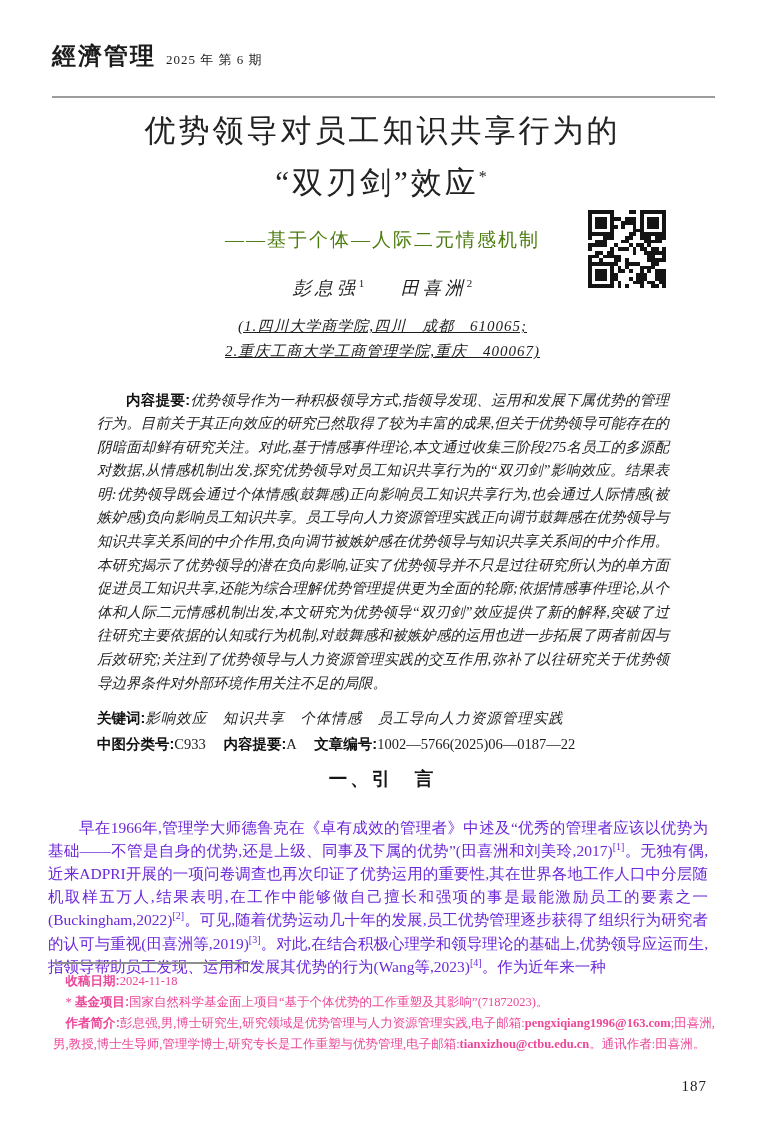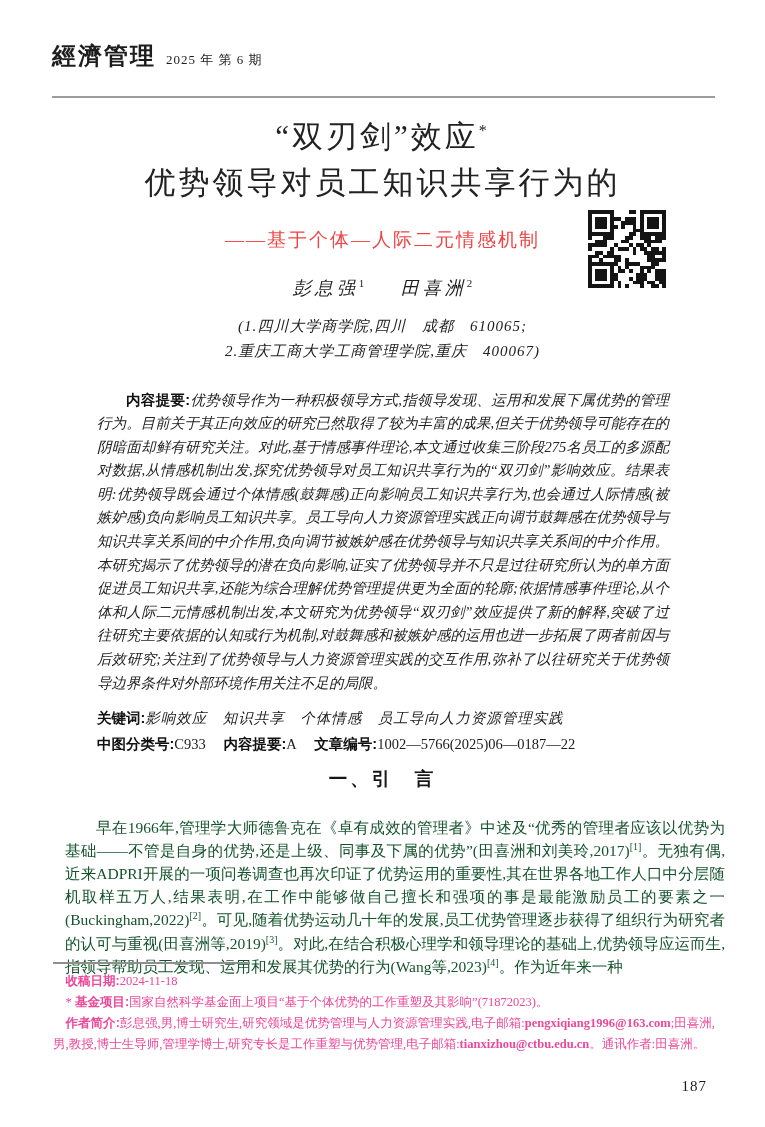--- a/index.html
+++ b/index.html
@@ -19,25 +19,25 @@
   }
   .journal-name{
     font-weight:bold;font-size:24px;letter-spacing:2px;
     font-family:"Liberation Serif","DejaVu Serif",serif;
   }
   .issue-info{font-size:13px;margin-left:10px;letter-spacing:1px;}
   
   .title-block{position:absolute;top:108px;left:0;width:765px;text-align:center;}
   .title-line{font-size:31px;line-height:46px;letter-spacing:3px;color:#222;}
   .title-note{font-size:16px;vertical-align:super;}
-  .subtitle{font-size:19px;margin-top:21px;letter-spacing:2px;color:#ef4444;}
+  .subtitle{font-size:19px;margin-top:21px;letter-spacing:2px;color:#4d7c0f;}
   .authors{margin-top:23px;font-size:18px;font-style:italic;letter-spacing:4px;}
   .author{margin:0 14px;}
   .author sup{font-size:11px;font-style:normal;letter-spacing:0;}
-  .affiliations{margin-top:14px;font-size:15px;font-style:italic;line-height:25px;letter-spacing:1px;}
+  .affiliations{margin-top:14px;font-size:15px;font-style:italic;line-height:25px;letter-spacing:1px;text-decoration:underline;}
   
   .qr{
     position:absolute;top:210px;right:99px;
     width:78px;height:78px;
     display:grid;grid-template-columns:repeat(21,1fr);grid-template-rows:repeat(21,1fr);
   }
   .qr div.on{background:#141414;}
   
   .abstract{
     position:absolute;top:374px;left:97px;width:572px;
@@ -52,44 +52,44 @@
   .kw-line{position:absolute;top:709px;left:97px;width:572px;font-size:14.5px;font-style:italic;letter-spacing:1px;}
   .kw-line .h-label{letter-spacing:0;}
   .cls-line{position:absolute;top:735px;left:97px;width:600px;font-size:14.5px;}
   .cls-line .val{margin-right:14px;}
   
   .sec-heading{
     position:absolute;top:766px;left:0;width:765px;
     text-align:center;font-size:18.5px;font-weight:bold;letter-spacing:3px;color:#161616;
   }
   .body-para{
-    position:absolute;top:800px;left:65px;width:660px;
+    position:absolute;top:800px;left:48px;width:660px;
     font-size:15.5px;line-height:23.2px;
-    text-align:justify;text-indent:2em;color:#14532d;
+    text-align:justify;text-indent:2em;color:#6d28d9;
   }
   .body-para sup,.abstract sup{font-size:10px;line-height:0;}
   
   .footnote-area{position:absolute;top:962px;left:53px;width:662px;font-size:12.5px;line-height:21px;color:#ec4899;}
   .fn-rule{width:197px;border-top:2px solid #8f8f8f;margin-bottom:7px;}
   .footnote-area p{margin:0;text-indent:1em;text-align:justify;}
   .fn-label{font-family:"Liberation Sans","DejaVu Sans",sans-serif;font-weight:bold;}
   .page-number{position:absolute;right:58px;bottom:32px;font-size:15px;letter-spacing:1px;}
 </style>
 </head>
 <body>
 
 <div class="sheet">
 
   <div class="jheader">
     <span class="journal-name">經濟管理</span><span class="issue-info">2025 年  第 6 期</span>
   </div>
 
   <div class="title-block">
+    <div class="title-line">优势领导对员工知识共享行为的</div>
     <div class="title-line"><span>“双刃剑”效应</span><span class="title-note">*</span></div>
-    <div class="title-line">优势领导对员工知识共享行为的</div>
     <div class="subtitle">——基于个体—人际二元情感机制</div>
     <div class="authors">
       <span class="author"><span>彭息强</span><sup>1</sup></span>
       <span class="author"><span>田喜洲</span><sup>2</sup></span>
     </div>
     <div class="affiliations">
       <div>(1.四川大学商学院,四川　成都　610065;</div>
       <div>2.重庆工商大学工商管理学院,重庆　400067)</div>
     </div>
   </div>

